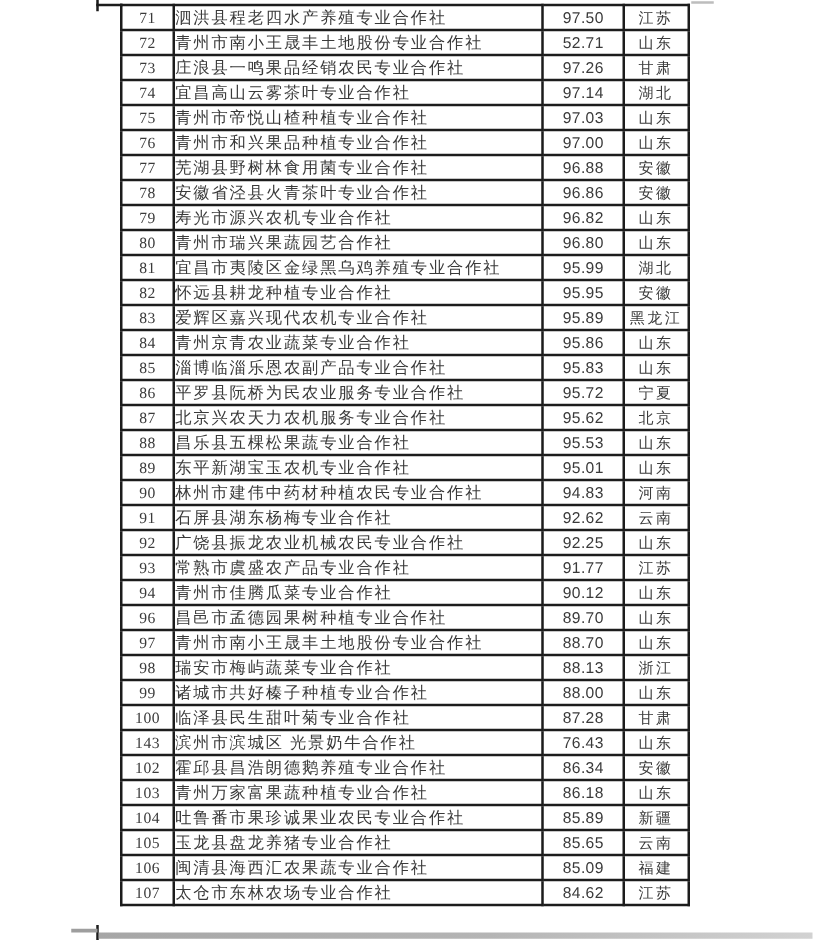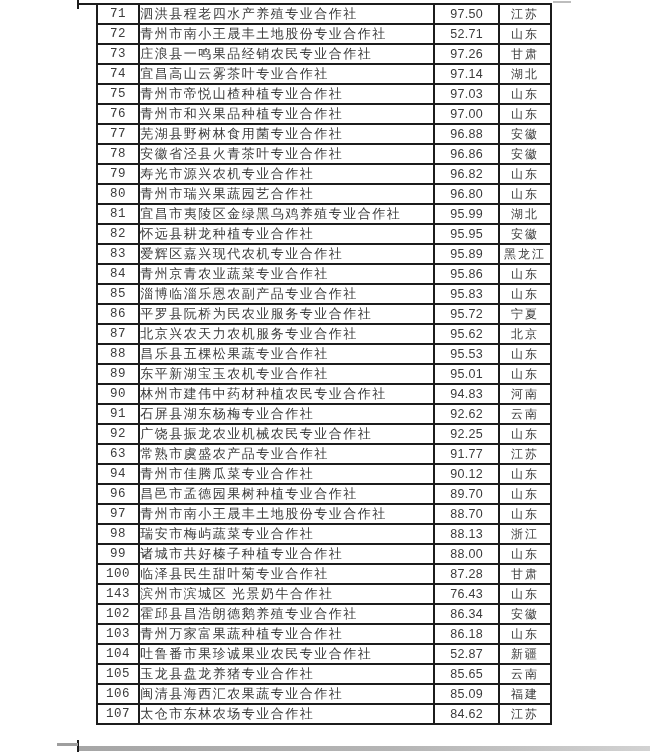--- a/index.html
+++ b/index.html
@@ -36,21 +36,21 @@
     height: 18px;
     padding: 0;
     color: var(--text);
     white-space: nowrap;
     overflow: hidden;
     vertical-align: middle;
   }
   td.col-rank {
     width: 40px;
     text-align: center;
-    font-family: Liberation Mono, monospace;
+    font-family: Liberation Serif, serif;
     font-size: 12.5px;
     letter-spacing: 0.5px;
   }
   td.col-name {
     width: 292px;
     padding-left: 9px;
     font-size: 13px;
     letter-spacing: 1.5px;
   }
   td.col-score {
@@ -276,21 +276,21 @@
   </tr>
 
   <tr>
     <td class="col-rank">92</td>
     <td class="col-name">广饶县振龙农业机械农民专业合作社</td>
     <td class="col-score">92.25</td>
     <td class="col-province">山东</td>
   </tr>
 
   <tr>
-    <td class="col-rank">63</td>
+    <td class="col-rank">93</td>
     <td class="col-name">常熟市虞盛农产品专业合作社</td>
     <td class="col-score">91.77</td>
     <td class="col-province">江苏</td>
   </tr>
 
   <tr>
     <td class="col-rank">94</td>
     <td class="col-name">青州市佳腾瓜菜专业合作社</td>
     <td class="col-score">90.12</td>
     <td class="col-province">山东</td>
@@ -349,21 +349,21 @@
   <tr>
     <td class="col-rank">103</td>
     <td class="col-name">青州万家富果蔬种植专业合作社</td>
     <td class="col-score">86.18</td>
     <td class="col-province">山东</td>
   </tr>
 
   <tr>
     <td class="col-rank">104</td>
     <td class="col-name">吐鲁番市果珍诚果业农民专业合作社</td>
-    <td class="col-score">52.87</td>
+    <td class="col-score">85.89</td>
     <td class="col-province">新疆</td>
   </tr>
 
   <tr>
     <td class="col-rank">105</td>
     <td class="col-name">玉龙县盘龙养猪专业合作社</td>
     <td class="col-score">85.65</td>
     <td class="col-province">云南</td>
   </tr>
 

